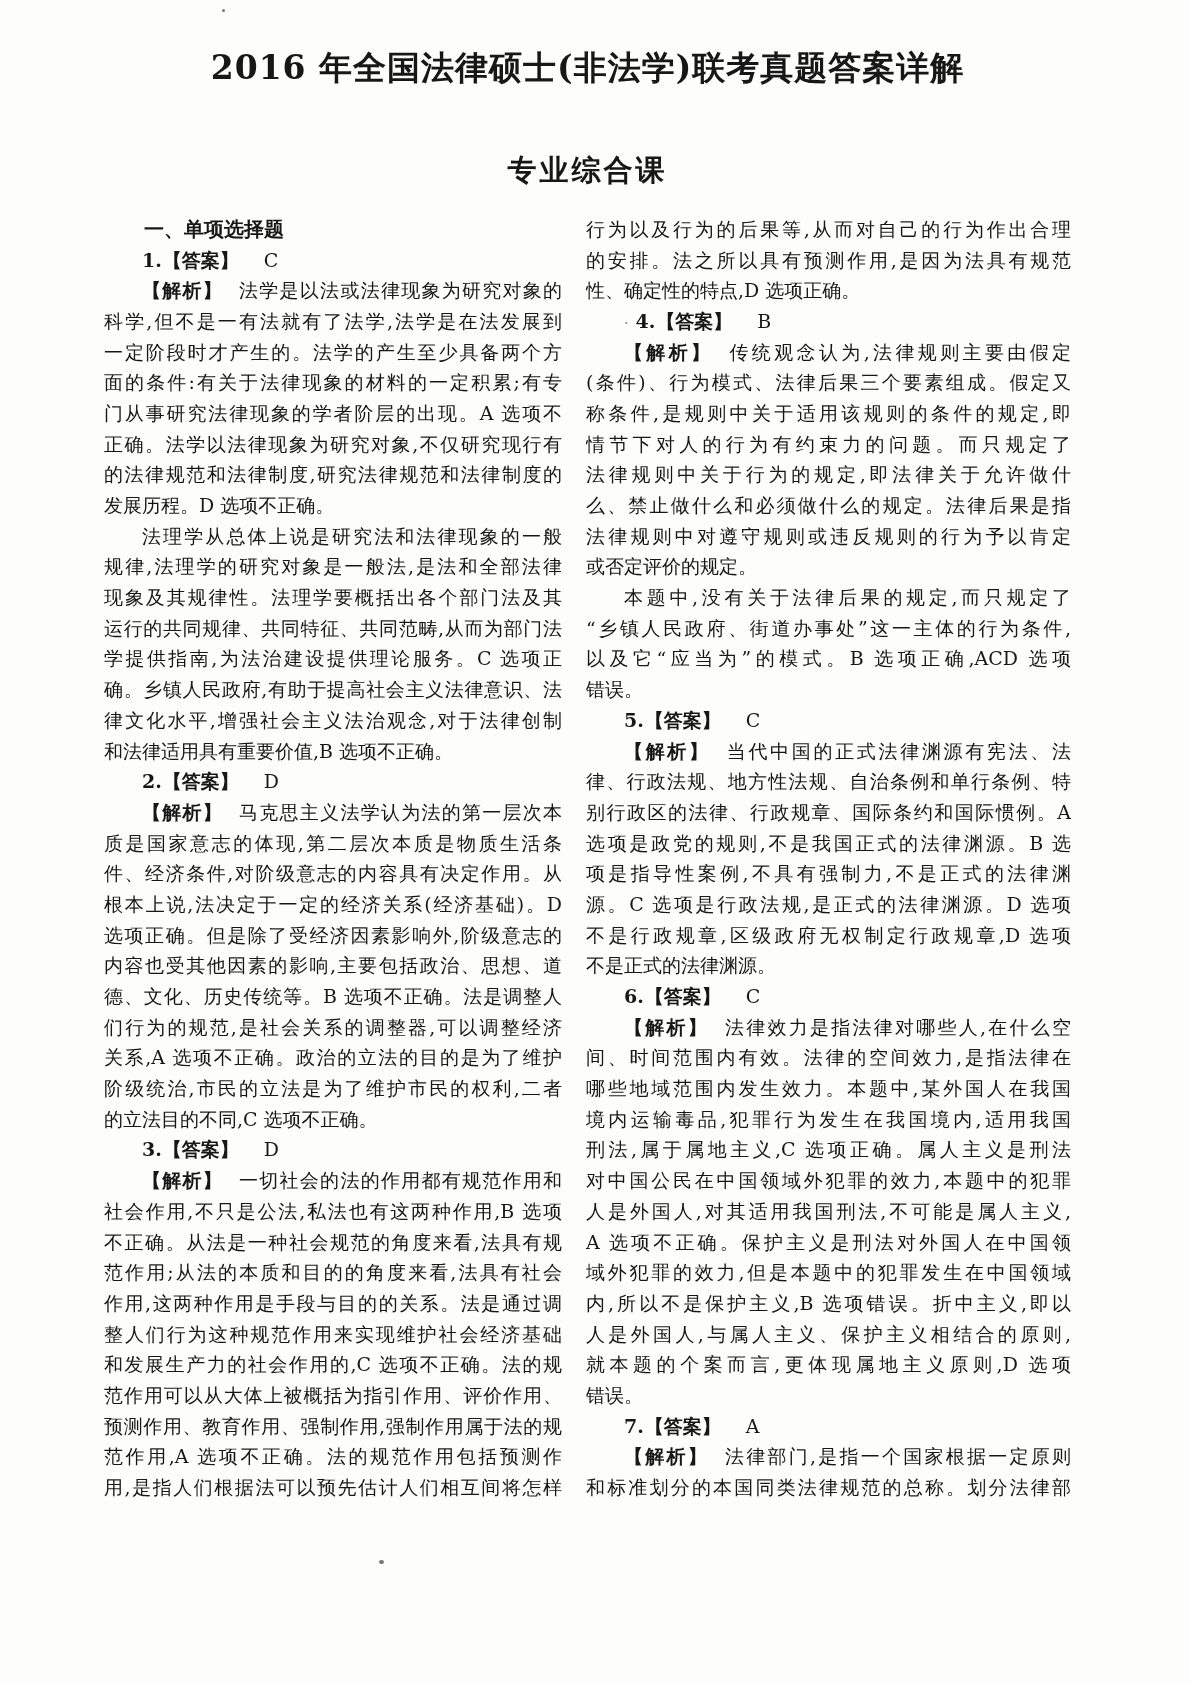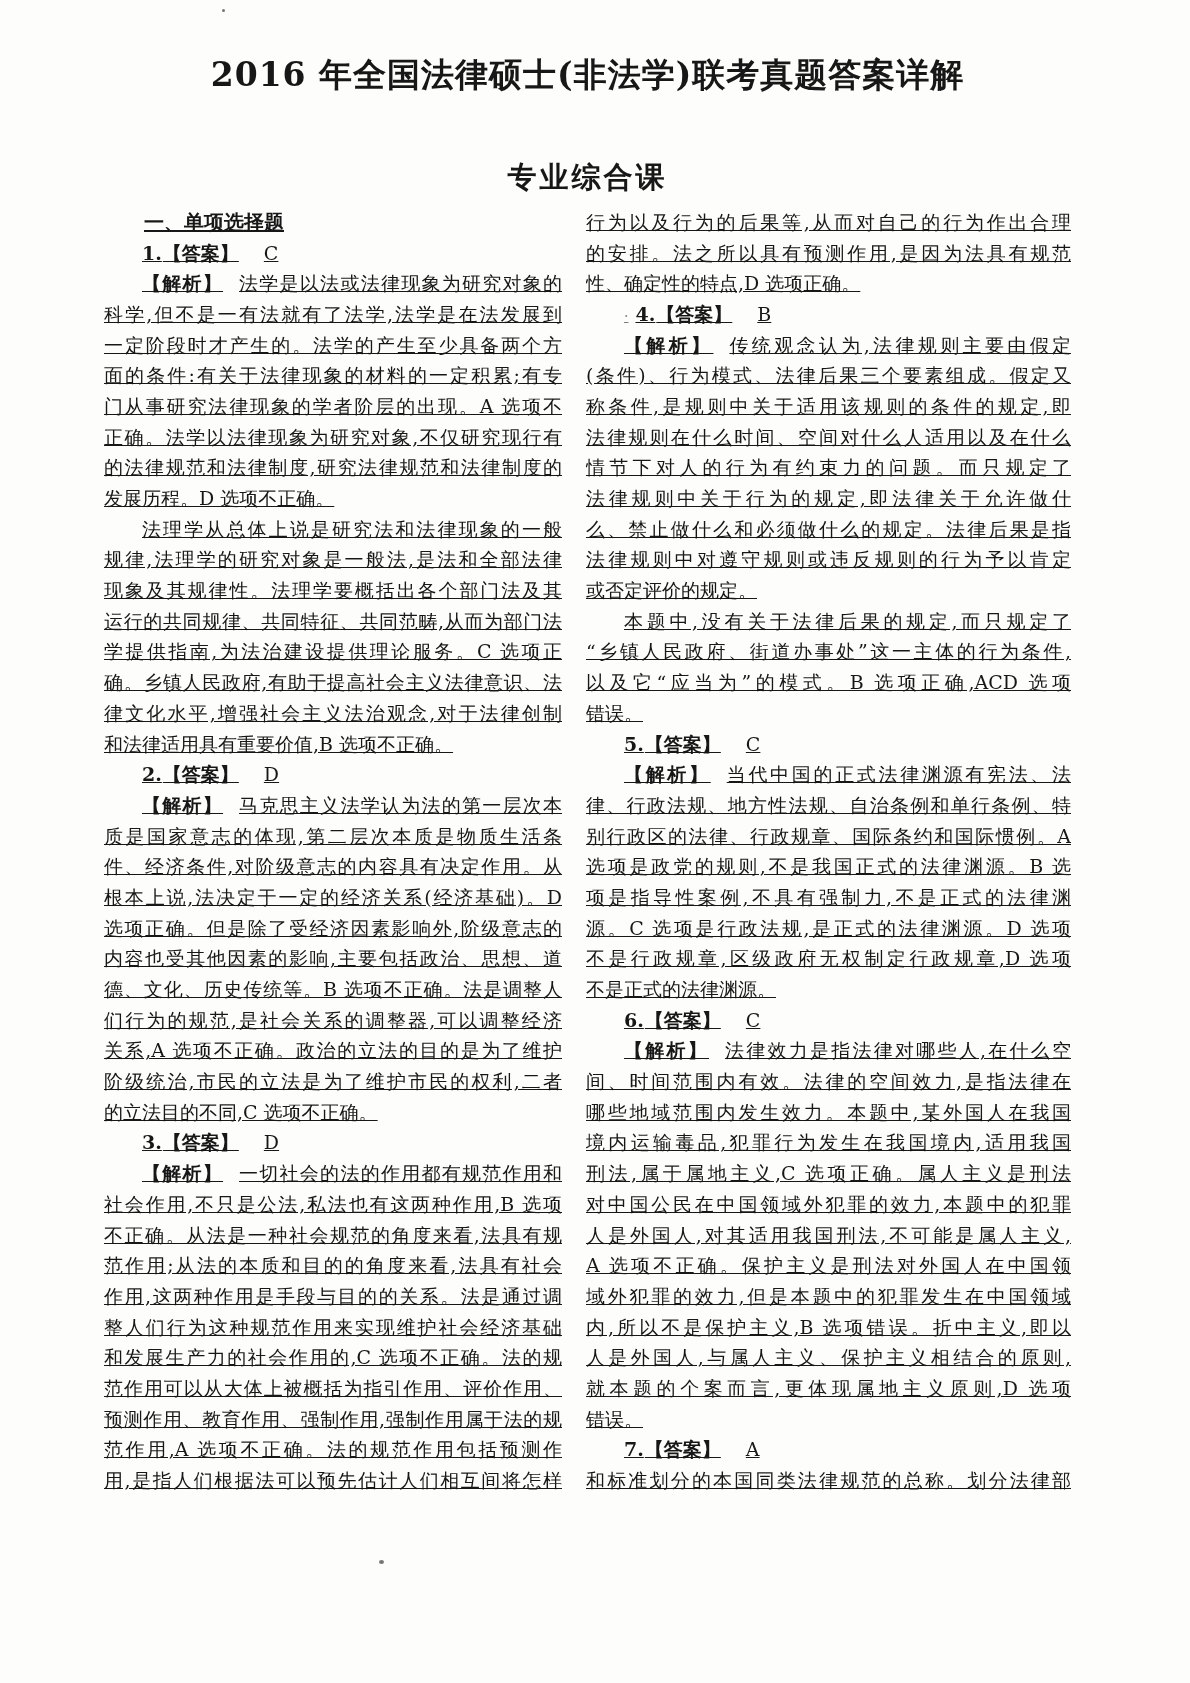--- a/index.html
+++ b/index.html
@@ -1,31 +1,31 @@
 <!DOCTYPE html>
 <html><head>
 <meta charset="utf-8">
 <style>
   html,body{margin:0;padding:0;background:#d9d9d9;}
   .page{
     width:1190px;height:1683px;background:#fdfdfc;position:relative;
     overflow:hidden;color:#171717;margin:0 auto;
   }
-  .content{position:absolute;left:104px;top:11px;width:967px;}
+  .content{position:absolute;left:104px;top:4px;width:967px;}
   h1.title{
     margin:44px 0 0;text-align:center;
     font:700 33px/1.2 "DejaVu Serif","Liberation Serif",serif;
     letter-spacing:1px;white-space:nowrap;
   }
   h2.subtitle{
     margin:64px 0 0;text-align:center;
     font:700 29px/1.25 "DejaVu Sans","Liberation Sans",sans-serif;
     letter-spacing:3px;
   }
-  .columns{margin-top:12px;display:flex;gap:24px;align-items:center;text-decoration:underline;}
+  .columns{margin-top:26px;display:flex;gap:24px;align-items:center;}
   .col{font:19px/30.7px "DejaVu Serif","Liberation Serif",serif;}
   .col-left{width:458px;}
   .col-right{width:485px;}
   .line{
     height:30.7px;overflow:hidden;
     text-align:justify;text-align-last:justify;
   }
   .noj{text-align:left;text-align-last:left;}
   .ind{text-indent:2em;}
   .sec-heading{
@@ -99,21 +99,20 @@
           <div class="line">用,是指人们根据法可以预先估计人们相互间将怎样</div>
         </div>
       <div class="col col-right" id="col-right">
           <div class="line">行为以及行为的后果等,从而对自己的行为作出合理</div>
           <div class="line">的安排。法之所以具有预测作用,是因为法具有规范</div>
           <div class="line noj">性、确定性的特点,D 选项正确。</div>
           <div class="line ind noj"><span class="speck">·</span><span class="anum">4.</span><span class="blabel">【答案】</span><span class="aval">B</span></div>
           <div class="line ind"><span class="blabel exp">【解析】</span><span>传统观念认为,法律规则主要由假定</span></div>
           <div class="line">(条件)、行为模式、法律后果三个要素组成。假定又</div>
           <div class="line">称条件,是规则中关于适用该规则的条件的规定,即</div>
-          <div class="line">法律规则在什么时间、空间对什么人适用以及在什么</div>
           <div class="line">情节下对人的行为有约束力的问题。而只规定了</div>
           <div class="line">法律规则中关于行为的规定,即法律关于允许做什</div>
           <div class="line">么、禁止做什么和必须做什么的规定。法律后果是指</div>
           <div class="line">法律规则中对遵守规则或违反规则的行为予以肯定</div>
           <div class="line noj">或否定评价的规定。</div>
           <div class="line ind">本题中,没有关于法律后果的规定,而只规定了</div>
           <div class="line">“乡镇人民政府、街道办事处”这一主体的行为条件,</div>
           <div class="line">以及它“应当为”的模式。B 选项正确,ACD 选项</div>
           <div class="line noj">错误。</div>
           <div class="line ind noj"><span class="anum">5.</span><span class="blabel">【答案】</span><span class="aval">C</span></div>
@@ -133,17 +132,18 @@
           <div class="line">刑法,属于属地主义,C 选项正确。属人主义是刑法</div>
           <div class="line">对中国公民在中国领域外犯罪的效力,本题中的犯罪</div>
           <div class="line">人是外国人,对其适用我国刑法,不可能是属人主义,</div>
           <div class="line">A 选项不正确。保护主义是刑法对外国人在中国领</div>
           <div class="line">域外犯罪的效力,但是本题中的犯罪发生在中国领域</div>
           <div class="line">内,所以不是保护主义,B 选项错误。折中主义,即以</div>
           <div class="line">人是外国人,与属人主义、保护主义相结合的原则,</div>
           <div class="line">就本题的个案而言,更体现属地主义原则,D 选项</div>
           <div class="line noj">错误。</div>
           <div class="line ind noj"><span class="anum">7.</span><span class="blabel">【答案】</span><span class="aval">A</span></div>
+          <div class="line ind"><span class="blabel exp">【解析】</span><span>法律部门,是指一个国家根据一定原则</span></div>
           <div class="line">和标准划分的本国同类法律规范的总称。划分法律部</div>
         </div>
     </div>
   </div>
 </div>
 
 </body></html>

